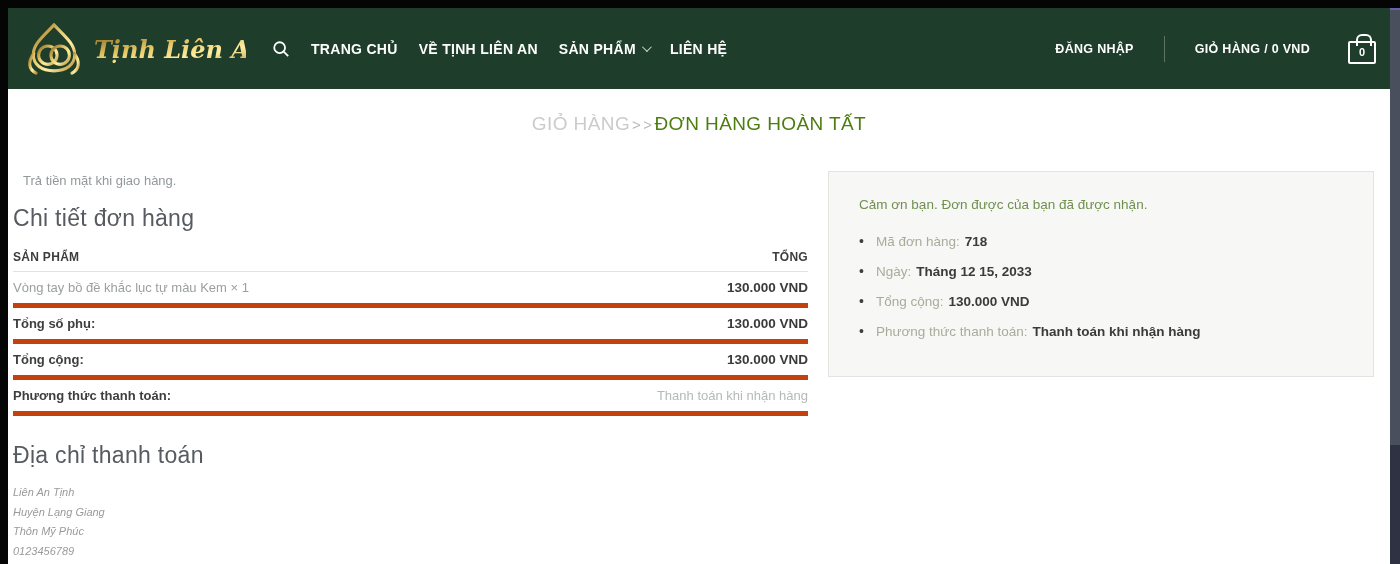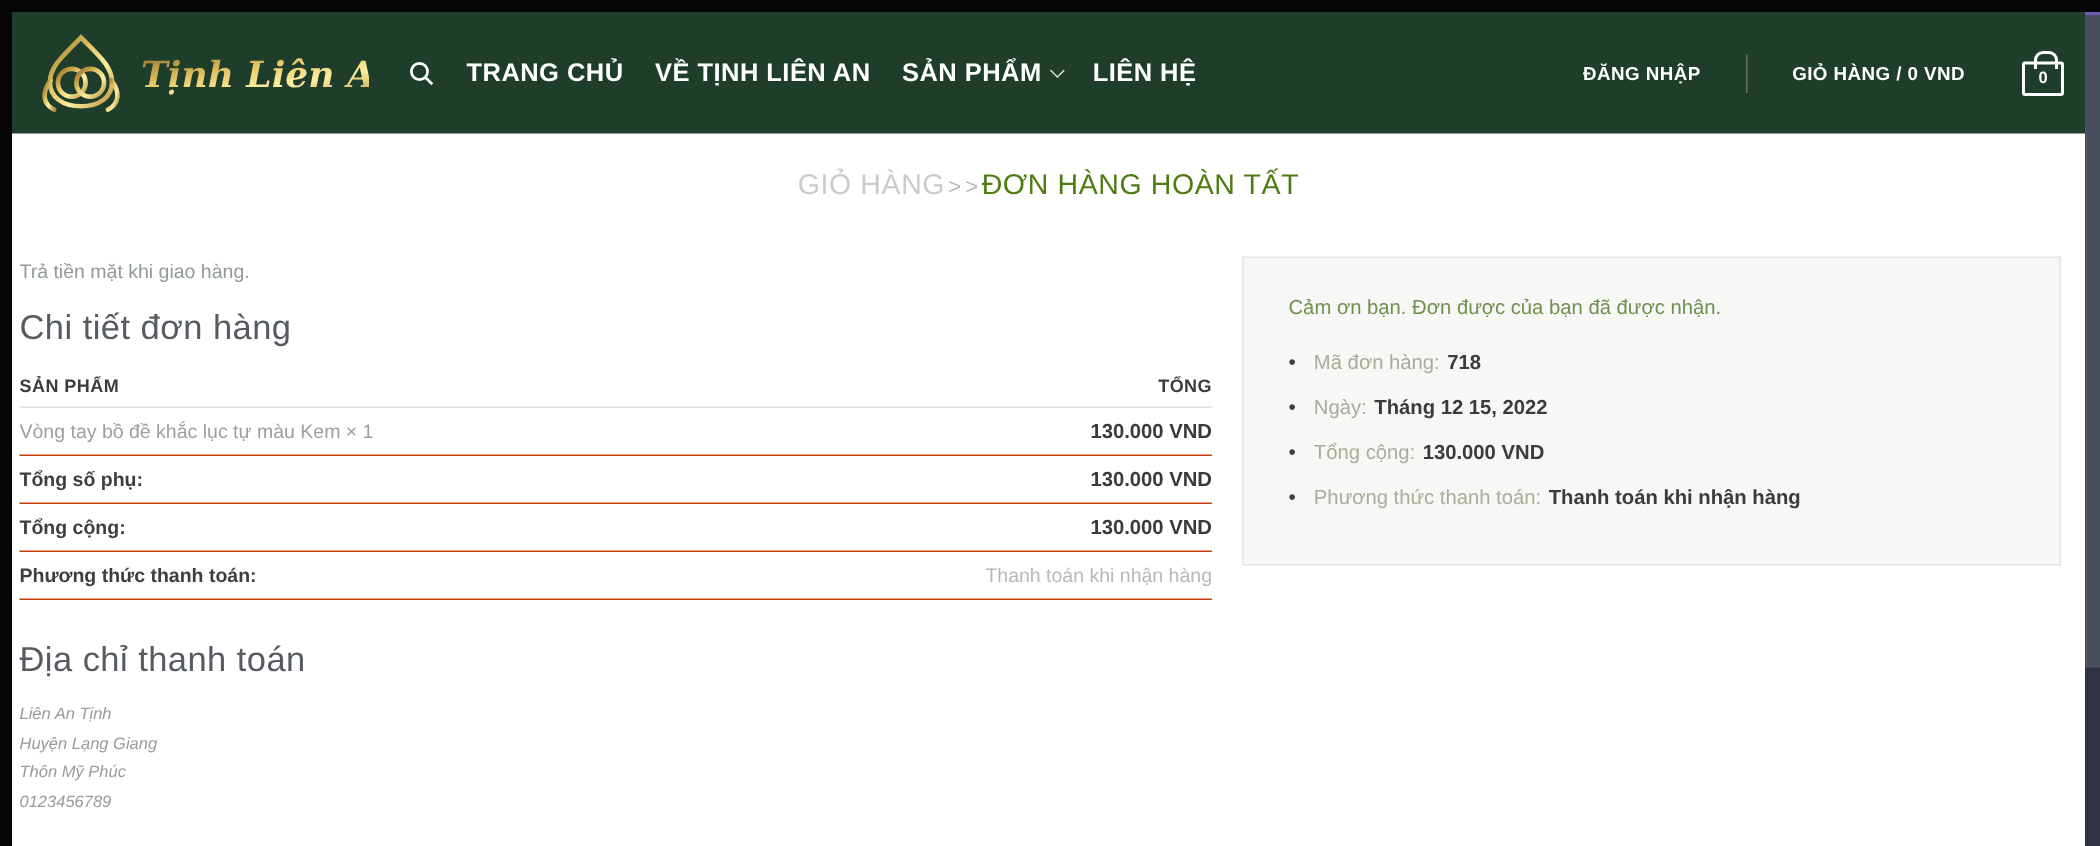--- a/index.html
+++ b/index.html
@@ -16,46 +16,46 @@
 
   .page { position: absolute; top: 8px; left: 8px; right: 10px; bottom: 0; background: #fff; overflow: hidden; }
 
   
   .site-header { height: 81px; background: #1e3d2b; display: flex; align-items: center; padding: 0 14px 0 18px; }
   .brand { display: flex; align-items: center; gap: 12px; margin-right: 26px; cursor: pointer; }
   .brand-script { font-family: "DejaVu Serif", serif; font-style: italic; font-weight: bold; }
 
   .main-nav { display: flex; align-items: center; gap: 21px; }
   .search-btn { display: flex; align-items: center; cursor: pointer; }
-  .nav-item { color: #fff; font-size: 17px; font-weight: 600; letter-spacing: .3px; text-decoration: none; display: flex; align-items: center; gap: 6px; cursor: pointer; }
+  .nav-item { color: #fff; font-size: 14px; font-weight: 600; letter-spacing: .3px; text-decoration: none; display: flex; align-items: center; gap: 6px; cursor: pointer; }
   .chevron { width: 7px; height: 7px; border-right: 1.5px solid #cfd8cf; border-bottom: 1.5px solid #cfd8cf; transform: rotate(45deg) translateY(-2px); display: inline-block; }
 
   .header-right { margin-left: auto; display: flex; align-items: center; gap: 30px; }
   .header-link { color: #fff; font-size: 12.5px; font-weight: 600; letter-spacing: .3px; text-decoration: none; cursor: pointer; }
   .vdivider { width: 1px; height: 26px; background: rgba(255,255,255,.28); }
   .bag { position: relative; width: 28px; height: 23px; border: 2px solid #fff; border-radius: 2px; margin-left: 8px; margin-top: 7px; display: flex; align-items: center; justify-content: center; cursor: pointer; }
   .bag::before { content: ""; position: absolute; top: -9px; left: 6px; width: 12px; height: 10px; border: 2px solid #fff; border-bottom: none; border-radius: 6px 6px 0 0; }
   .bag-count { color: #fff; font-size: 11px; font-weight: 700; }
 
   
   .breadcrumb { display: flex; justify-content: center; align-items: center; gap: 2px; padding: 24px 0 6px; font-size: 19px; letter-spacing: .4px; }
   .crumb { color: #cccbc9; text-decoration: none; cursor: pointer; }
   .crumb-sep { color: #b9b8b6; font-size: 15px; }
   .crumb-current { color: #4d7c0f; font-weight: 400; }
 
   
   .content { display: flex; align-items: flex-start; gap: 20px; padding: 30px 16px 0 5px; }
   .col-left { flex: 0 0 795px; }
   .col-right { flex: 1; }
 
-  .pay-note { font-size: 13px; color: #92999b; margin: 2px 0 17px; }
+  .pay-note { font-size: 13px; color: #92999b; margin: 2px 10px 17px; }
   .section-heading { font-size: 23px; font-weight: 400; color: #565b61; letter-spacing: .3px; margin-bottom: 12px; }
 
   .order-table { width: 100%; }
-  .trow { display: flex; justify-content: space-between; align-items: center; padding: 8px 0; border-bottom: 1px solid #c2410c; font-size: 13px; }
+  .trow { display: flex; justify-content: space-between; align-items: center; padding: 8px 0; border-bottom: 5px solid #c2410c; font-size: 13px; }
   .trow.head { border-bottom: 1px solid #e2e2e0; font-size: 12px; font-weight: 700; color: #3c3c3c; letter-spacing: .3px; padding: 6px 0 7px; }
   .cell-muted { color: #9aa0a0; }
   .cell-strong { color: #3e3e3e; font-weight: 600; }
   .cell-val { color: #3a3a3a; font-weight: 700; font-size: 13.5px; }
   .cell-val-muted { color: #b4b9b9; font-weight: 400; }
 
   .billing-heading { margin-top: 26px; }
   .address { font-style: italic; color: #9a9a9a; font-size: 11px; line-height: 19.5px; margin-top: 14px; }
 
   
@@ -188,21 +188,21 @@
         <p class="thanks-msg">Cảm ơn bạn. Đơn được của bạn đã được nhận.</p>
         <ul class="thanks-list">
           <li>
             <span class="dot">•</span>
             <span class="li-label">Mã đơn hàng:</span>
             <span class="li-value">718</span>
           </li>
           <li>
             <span class="dot">•</span>
             <span class="li-label">Ngày:</span>
-            <span class="li-value">Tháng 12 15, 2022</span>
+            <span class="li-value">Tháng 12 15, 2033</span>
           </li>
           <li>
             <span class="dot">•</span>
             <span class="li-label">Tổng cộng:</span>
             <span class="li-value">130.000 VND</span>
           </li>
           <li>
             <span class="dot">•</span>
             <span class="li-label">Phương thức thanh toán:</span>
             <span class="li-value">Thanh toán khi nhận hàng</span>

